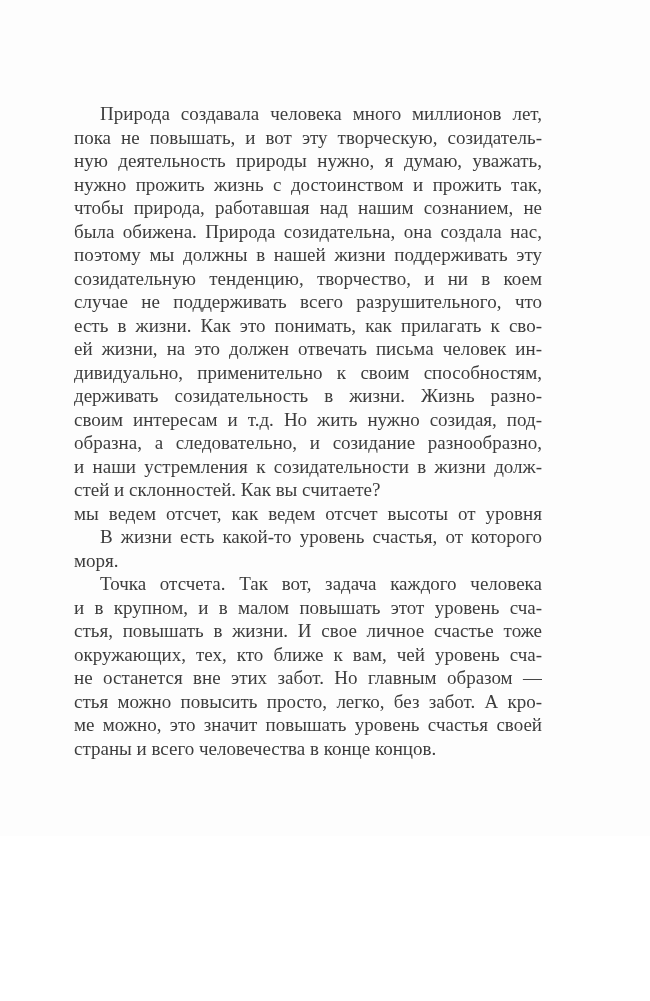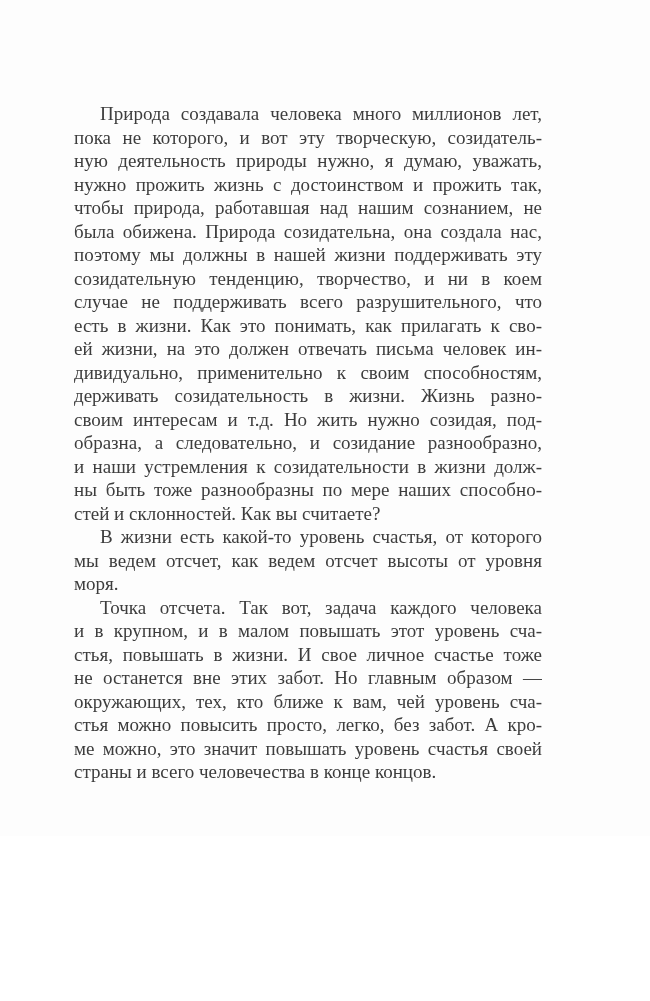--- a/index.html
+++ b/index.html
@@ -61,49 +61,48 @@
   }
 </style>
 </head>
 <body>
 
 <div class="page">
 
   <main class="text-block">
       <div class="paragraph">
         <div class="line first">Природа создавала человека много миллионов лет,</div>
-        <div class="line">пока не которого, и вот эту творческую, созидатель-</div>
+        <div class="line">пока не повышать, и вот эту творческую, созидатель-</div>
         <div class="line">ную деятельность природы нужно, я думаю, уважать,</div>
         <div class="line">нужно прожить жизнь с достоинством и прожить так,</div>
         <div class="line">чтобы природа, работавшая над нашим сознанием, не</div>
         <div class="line">была обижена. Природа созидательна, она создала нас,</div>
         <div class="line">поэтому мы должны в нашей жизни поддерживать эту</div>
         <div class="line">созидательную тенденцию, творчество, и ни в коем</div>
         <div class="line">случае не поддерживать всего разрушительного, что</div>
         <div class="line">есть в жизни. Как это понимать, как прилагать к сво-</div>
         <div class="line">ей жизни, на это должен отвечать письма человек ин-</div>
         <div class="line">дивидуально, применительно к своим способностям,</div>
         <div class="line">держивать созидательность в жизни. Жизнь разно-</div>
         <div class="line">своим интересам и т.д. Но жить нужно созидая, под-</div>
         <div class="line">образна, а следовательно, и созидание разнообразно,</div>
         <div class="line">и наши устремления к созидательности в жизни долж-</div>
-        <div class="line">ны быть тоже разнообразны по мере наших способно-</div>
         <div class="line para-end">стей и склонностей. Как вы считаете?</div>
       </div>
       <div class="paragraph">
+        <div class="line">мы ведем отсчет, как ведем отсчет высоты от уровня</div>
         <div class="line first">В жизни есть какой-то уровень счастья, от которого</div>
-        <div class="line">мы ведем отсчет, как ведем отсчет высоты от уровня</div>
         <div class="line para-end">моря.</div>
       </div>
       <div class="paragraph">
         <div class="line first">Точка отсчета. Так вот, задача каждого человека</div>
         <div class="line">и в крупном, и в малом повышать этот уровень сча-</div>
         <div class="line">стья, повышать в жизни. И свое личное счастье тоже</div>
+        <div class="line">окружающих, тех, кто ближе к вам, чей уровень сча-</div>
         <div class="line">не останется вне этих забот. Но главным образом —</div>
-        <div class="line">окружающих, тех, кто ближе к вам, чей уровень сча-</div>
         <div class="line">стья можно повысить просто, легко, без забот. А кро-</div>
         <div class="line">ме можно, это значит повышать уровень счастья своей</div>
         <div class="line para-end">страны и всего человечества в конце концов.</div>
       </div>
     </main>
 
   <footer class="page-footer">
     <span class="running-title">письма о добром и прекрасном</span>
     <span class="page-number">17</span>
   </footer>

